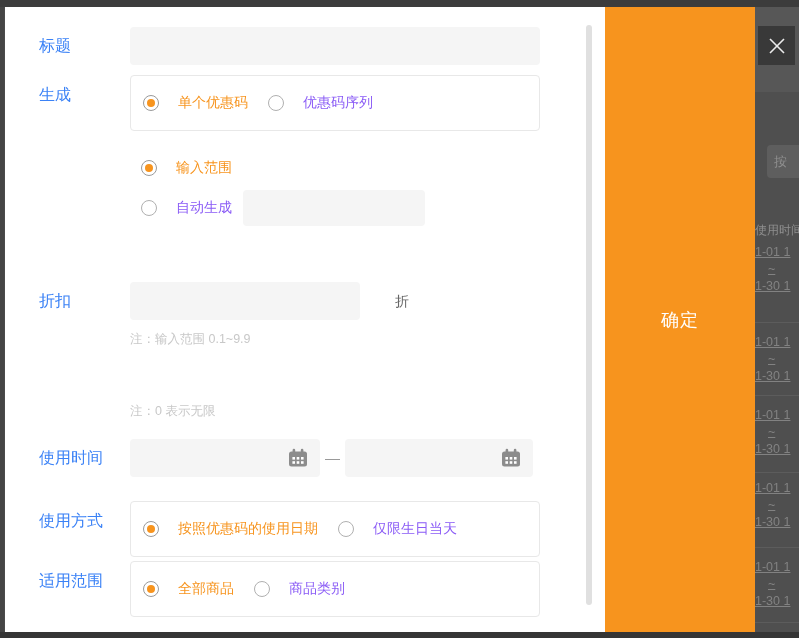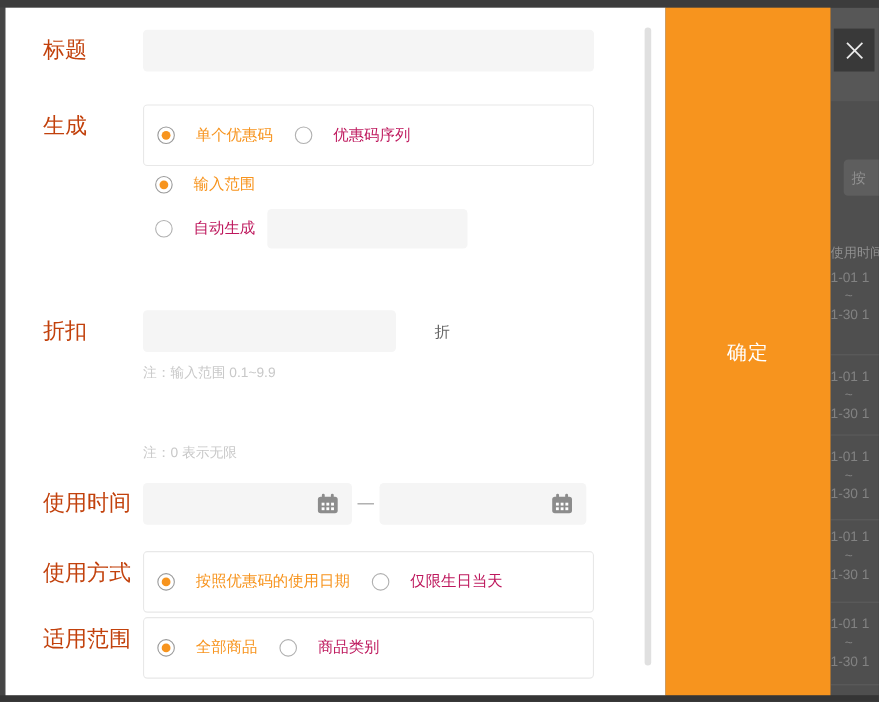--- a/index.html
+++ b/index.html
@@ -14,49 +14,49 @@
   .edge-bottom{position:absolute;left:0;top:632px;width:799px;height:6px;background:#353535;}
   .edge-left{position:absolute;left:0;top:7px;width:4px;height:625px;background:#454545;}
   .bd-right{position:absolute;left:755px;top:7px;width:44px;height:625px;background:#4f4f4f;overflow:hidden;}
   .bd-topband{position:absolute;left:0;top:0;width:44px;height:85px;background:#575757;}
   .bd-search{
     position:absolute;left:12px;top:138px;width:44px;height:33px;background:#5e5e5e;
     border-radius:4px;color:#909090;font-size:13px;line-height:33px;padding-left:7px;
     box-sizing:border-box;white-space:nowrap;overflow:hidden;
   }
   .bd-header{position:absolute;left:0;top:215px;color:#8f8f8f;font-size:12px;white-space:nowrap;}
-  .bd-row{position:absolute;left:0;color:#828282;font-size:12.5px;line-height:17px;white-space:nowrap;}
+  .bd-row{position:absolute;left:0;color:#828282;font-size:12.5px;line-height:17px;white-space:nowrap;text-decoration:underline;}
   .bd-row .sep{margin-left:13px;}
   .bd-div{position:absolute;left:0;width:44px;height:1px;background:#5c5c5c;}
   .close-btn{
     position:absolute;left:758px;top:26px;width:37px;height:39px;background:#393939;
     border:none;padding:0;display:flex;align-items:center;justify-content:center;cursor:pointer;
   }
   
   .modal{position:absolute;left:5px;top:7px;width:600px;height:625px;background:#ffffff;}
   .row{position:absolute;left:0;width:600px;}
-  .lbl{position:absolute;left:34px;top:0;font-size:20px;color:#c2410c;white-space:nowrap;}
+  .lbl{position:absolute;left:34px;top:0;font-size:16px;color:#3b82f6;white-space:nowrap;}
   .lh38{line-height:38px;} .lh40{line-height:40px;}
   .txt-input{
     position:absolute;background:#f5f5f5;border:none;border-radius:4px;height:38px;
     padding:0 14px;box-sizing:border-box;font-size:14px;color:#777;outline:none;
     font-family:"Liberation Sans","DejaVu Sans",sans-serif;
   }
   .radio-box{
     position:absolute;left:125px;top:0;width:410px;height:56px;border:1px solid #e8e8e8;
     border-radius:4px;background:#fff;display:flex;align-items:center;
     padding-left:12px;box-sizing:border-box;white-space:nowrap;
   }
   .radio{
     width:16px;height:16px;border:1px solid #b0b0b0;border-radius:50%;background:#fff;
     display:inline-block;position:relative;flex:none;margin-right:19px;cursor:pointer;box-sizing:border-box;
   }
   .radio.checked{border-color:#9a9a9a;}
   .radio.checked::after{content:"";position:absolute;left:3px;top:3px;width:8px;height:8px;border-radius:50%;background:#f7941e;}
-  .opt{font-size:14px;color:#be185d;margin-right:20px;cursor:pointer;}
+  .opt{font-size:14px;color:#8b5cf6;margin-right:20px;cursor:pointer;}
   .opt.on{color:#f7941e;}
   .subrow{position:absolute;left:136px;display:flex;align-items:center;white-space:nowrap;}
   .note{position:absolute;left:125px;font-size:12.5px;color:#c8c8c8;white-space:nowrap;}
   .unit{position:absolute;left:390px;font-size:14px;color:#666;}
   .date-wrap{
     position:absolute;top:0;height:38px;background:#f5f5f5;border-radius:4px;
     display:flex;align-items:center;box-sizing:border-box;
   }
   .date-wrap input{
     flex:1;min-width:0;background:transparent;border:none;outline:none;height:100%;
@@ -127,21 +127,21 @@
     </svg>
   </button>
 
   <div class="modal">
 
     <div class="row" style="top:20px;height:38px">
       <div class="lbl lh38">标题</div>
       <input class="txt-input" style="left: 125px; top: 0px; width: 410px;" type="text" value="">
     </div>
 
-    <div class="row" style="top:88px;height:40px">
+    <div class="row" style="top:68px;height:40px">
       <div class="lbl lh40">生成</div>
       <div class="radio-box">
         <span class="radio checked"></span>
         <span class="opt on">单个优惠码</span>
         <span class="radio"></span>
         <span class="opt">优惠码序列</span>
       </div>
     </div>
 
     <div class="subrow" style="top:153px;height:16px">

